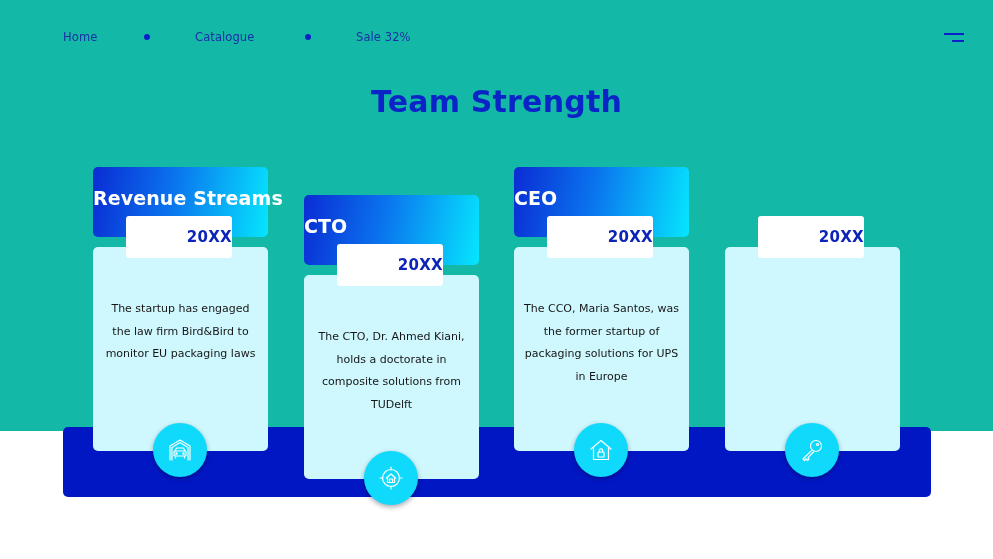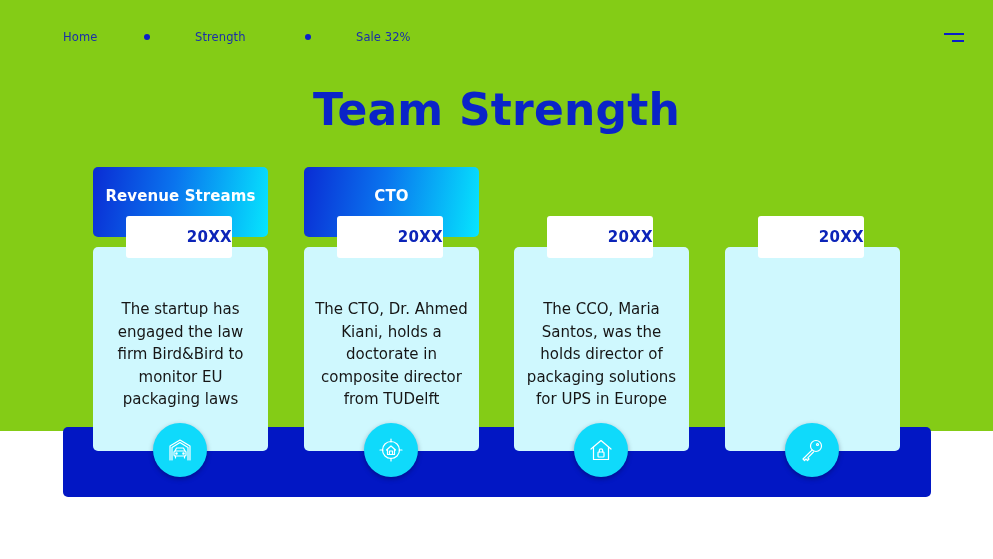--- a/index.html
+++ b/index.html
@@ -1,92 +1,92 @@
 <!DOCTYPE html>
 <html><head>
   <meta charset="utf-8">
   <style>
     * { box-sizing: border-box; margin: 0; padding: 0; }
     html, body {
       width: 993px; height: 559px; background: #ffffff; overflow: hidden;
       font-family: "DejaVu Sans", "Liberation Sans", sans-serif;
     }
-    .slide { position: relative; width: 993px; height: 431px; background: #84cc16; }
+    .slide { position: relative; width: 993px; height: 431px; background: #14b8a6; }
 
     
     .nav { position: absolute; top: 29px; left: 0; height: 16px; }
     .nav-item {
       position: absolute; top: 0; font-size: 11.5px; color: #1a2fa8;
       white-space: nowrap; line-height: 16px; letter-spacing: 0.1px;
     }
     .nav-dot {
       position: absolute; top: 5px; width: 6px; height: 6px; border-radius: 50%;
       background: #0a1fc9;
     }
     .menu-icon { position: absolute; left: 944px; top: 33px; width: 22px; height: 10px; cursor: pointer; }
     .menu-icon .bar1 { position: absolute; left: 0; top: 0; width: 20px; height: 2px; background: #0a1fc9; }
     .menu-icon .bar2 { position: absolute; left: 8px; top: 7px; width: 12px; height: 2px; background: #0a1fc9; }
 
     
     .title {
       position: absolute; top: 84px; left: 0; width: 993px; text-align: center;
-      font-size: 44px; font-weight: bold; color: #0a24c8; letter-spacing: 0.2px;
+      font-size: 30px; font-weight: bold; color: #0a24c8; letter-spacing: 0.2px;
     }
 
     
     .band {
       position: absolute; left: 63px; top: 427px; width: 868px; height: 70px;
       background: #0217c4; border-radius: 5px;
     }
 
     
     .card { position: absolute; top: 167px; width: 175px; height: 313px; }
     .card-header {
       position: absolute; left: 0; top: 0; width: 175px; height: 70px;
       border-radius: 5px;
       background: linear-gradient(100deg, #0a2cd4 0%, #0a74ee 45%, #06e6fe 100%);
     }
     .card-header-label {
-      position: absolute; left: 0; top: 20px; width: 175px; text-align: center;
-      color: #ffffff; font-size: 15px; font-weight: bold; white-space: nowrap;
+      position: absolute; left: 0; top: 20px; width: 175px; 
+      color: #ffffff; font-size: 19px; font-weight: bold; white-space: nowrap;
       letter-spacing: 0.1px;
     }
     .card-body {
       position: absolute; left: 0; top: 80px; width: 175px; height: 204px;
       background: #cff8fe; border-radius: 5px;
     }
     .year-tab {
       position: absolute; left: 33px; top: 49px; width: 106px; height: 42px;
       background: #ffffff; border-radius: 3px;
     }
     .year-label {
       position: absolute; left: 0; top: 12px; width: 106px; text-align: right;
       color: #0c24b8; font-size: 15px; font-weight: bold; letter-spacing: 0.3px;
     }
     .card-text {
       position: absolute; left: 10px; top: 131px; width: 155px; text-align: center;
-      color: #161616; font-size: 15px; line-height: 22.5px;
+      color: #161616; font-size: 11px; line-height: 22.5px;
     }
     .icon-circle {
       position: absolute; left: 60px; top: 256px; width: 54px; height: 54px;
       border-radius: 50%; background: #0fdafb;
       box-shadow: 0 2px 5px rgba(0,0,40,0.35);
       display: flex; align-items: center; justify-content: center;
     }
     .icon-circle svg { width: 26px; height: 26px; }
   </style>
 </head>
 <body>
 
 <div class="slide">
 
   <div class="nav">
     <span class="nav-item" style="left:63px;">Home</span>
     <span class="nav-dot" style="left:144px;"></span>
-    <span class="nav-item" style="left:195px;">Strength</span>
+    <span class="nav-item" style="left:195px;">Catalogue</span>
     <span class="nav-dot" style="left:305px;"></span>
     <span class="nav-item" style="left:356px;">Sale 32%</span>
   </div>
   <div class="menu-icon">
     <div class="bar1"></div>
     <div class="bar2"></div>
   </div>
 
   <h1 class="title">Team Strength</h1>
 
@@ -108,49 +108,52 @@
         <path d="M8 14 L9.5 11 H16.5 L18 14"></path>
         <rect x="7" y="14" width="12" height="5" rx="1"></rect>
         <line x1="8.5" y1="19" x2="8.5" y2="21"></line>
         <line x1="17.5" y1="19" x2="17.5" y2="21"></line>
         <circle cx="9.5" cy="16.5" r="0.7"></circle>
         <circle cx="16.5" cy="16.5" r="0.7"></circle>
       </svg>
     </div>
   </div>
 
-  <div class="card" style="left:304px;">
+  <div class="card" style="left:304px;margin-top:28px;">
     <div class="card-body"></div>
     <div class="card-header">
       <div class="card-header-label">CTO</div>
     </div>
     <div class="year-tab">
       <div class="year-label">20XX</div>
     </div>
-    <div class="card-text">The CTO, Dr. Ahmed Kiani, holds a doctorate in composite director from TUDelft</div>
+    <div class="card-text">The CTO, Dr. Ahmed Kiani, holds a doctorate in composite solutions from TUDelft</div>
     <div class="icon-circle">
       <svg viewBox="0 0 26 26" fill="none" stroke="#ffffff" stroke-width="1.2" stroke-linejoin="round" stroke-linecap="round">
         <circle cx="13" cy="13" r="8.5"></circle>
         <line x1="13" y1="2" x2="13" y2="5"></line>
         <line x1="13" y1="21" x2="13" y2="24"></line>
         <line x1="2" y1="13" x2="5" y2="13"></line>
         <line x1="21" y1="13" x2="24" y2="13"></line>
         <path d="M8.5 13 L13 9 L17.5 13"></path>
         <path d="M9.5 12.3 V17.5 H16.5 V12.3"></path>
         <rect x="11.5" y="14" width="3" height="3.5"></rect>
       </svg>
     </div>
   </div>
 
   <div class="card" style="left:514px;">
     <div class="card-body"></div>
+    <div class="card-header">
+      <div class="card-header-label">CEO</div>
+    </div>
     <div class="year-tab">
       <div class="year-label">20XX</div>
     </div>
-    <div class="card-text">The CCO, Maria Santos, was the holds director of packaging solutions for UPS in Europe</div>
+    <div class="card-text">The CCO, Maria Santos, was the former startup of packaging solutions for UPS in Europe</div>
     <div class="icon-circle">
       <svg viewBox="0 0 26 26" fill="none" stroke="#ffffff" stroke-width="1.2" stroke-linejoin="round" stroke-linecap="round">
         <path d="M3 12 L13 3.5 L23 12"></path>
         <path d="M5.5 10 V22.5 H20.5 V10"></path>
         <rect x="10" y="15" width="6" height="5" rx="0.8"></rect>
         <path d="M11.3 15 V13.5 A1.7 1.7 0 0 1 14.7 13.5 V15"></path>
       </svg>
     </div>
   </div>
 

